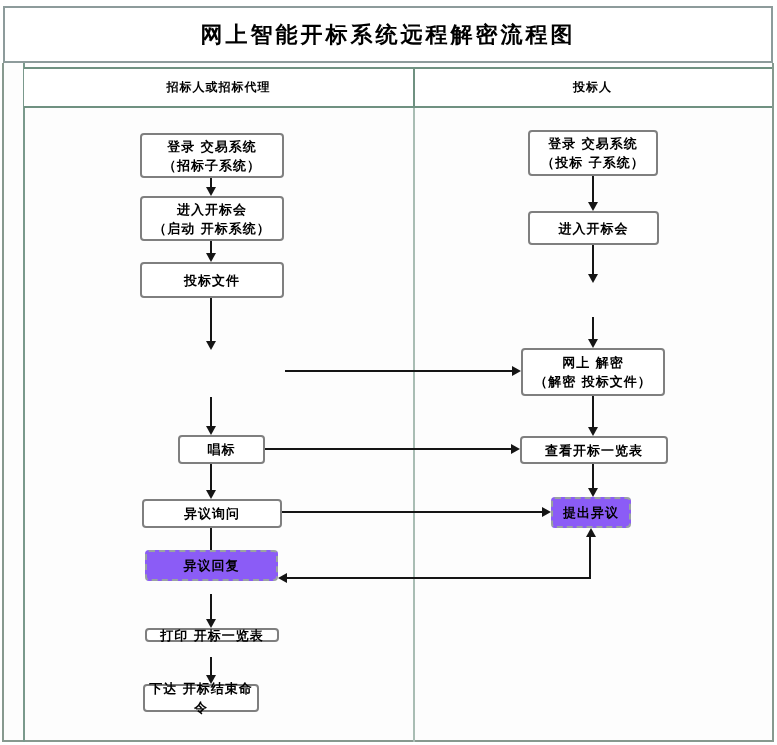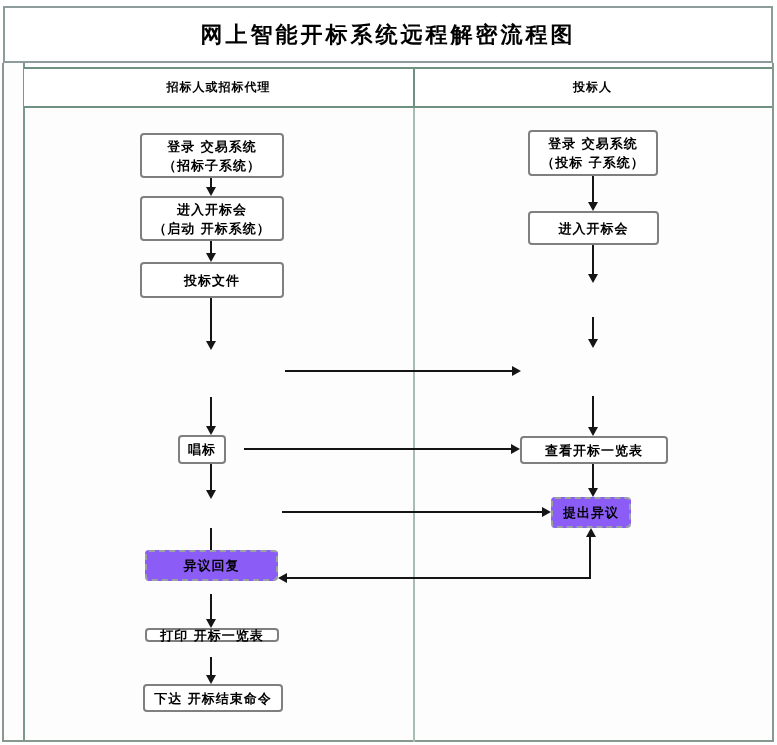--- a/index.html
+++ b/index.html
@@ -71,39 +71,46 @@
     <span>登录 交易系统</span>
     <span>（招标子系统）</span>
   </div>
   <div class="fbox" style="left:140px;top:196px;width:144px;height:45px">
     <span>进入开标会</span>
     <span>（启动 开标系统）</span>
   </div>
   <div class="fbox" style="left:140px;top:262px;width:144px;height:36px">
     <span>投标文件</span>
   </div>
-  <div class="fbox" style="left:178px;top:435px;width:48px;height:29px">
+  <div class="fbox" style="left:178px;top:435px;width:87px;height:29px">
     <span>唱标</span>
+  </div>
+  <div class="fbox" style="left:142px;top:499px;width:140px;height:29px">
+    <span>异议询问</span>
   </div>
   <div class="fbox dashed" style="left:145px;top:550px;width:133px;height:31px">
     <span>异议回复</span>
   </div>
   <div class="fbox" style="left:145px;top:628px;width:134px;height:14px">
     <span>打印 开标一览表</span>
   </div>
-  <div class="fbox" style="left:143px;top:684px;width:140px;height:28px">
+  <div class="fbox" style="left:143px;top:684px;width:116px;height:28px">
     <span>下达 开标结束命令</span>
   </div>
 
   <div class="fbox" style="left:528px;top:130px;width:130px;height:46px">
     <span>登录 交易系统</span>
     <span>（投标 子系统）</span>
   </div>
   <div class="fbox" style="left:528px;top:211px;width:131px;height:34px">
     <span>进入开标会</span>
+  </div>
+  <div class="fbox" style="left:521px;top:348px;width:144px;height:48px">
+    <span>网上 解密</span>
+    <span>（解密 投标文件）</span>
   </div>
   <div class="fbox" style="left:520px;top:436px;width:148px;height:28px">
     <span>查看开标一览表</span>
   </div>
   <div class="fbox dashed" style="left:551px;top:497px;width:80px;height:31px">
     <span>提出异议</span>
   </div>
 
   <div class="vl" style="left:210px;top:178px;height:10px"></div>
   <div class="tri tri-down" style="left:206px;top:187px"></div>

